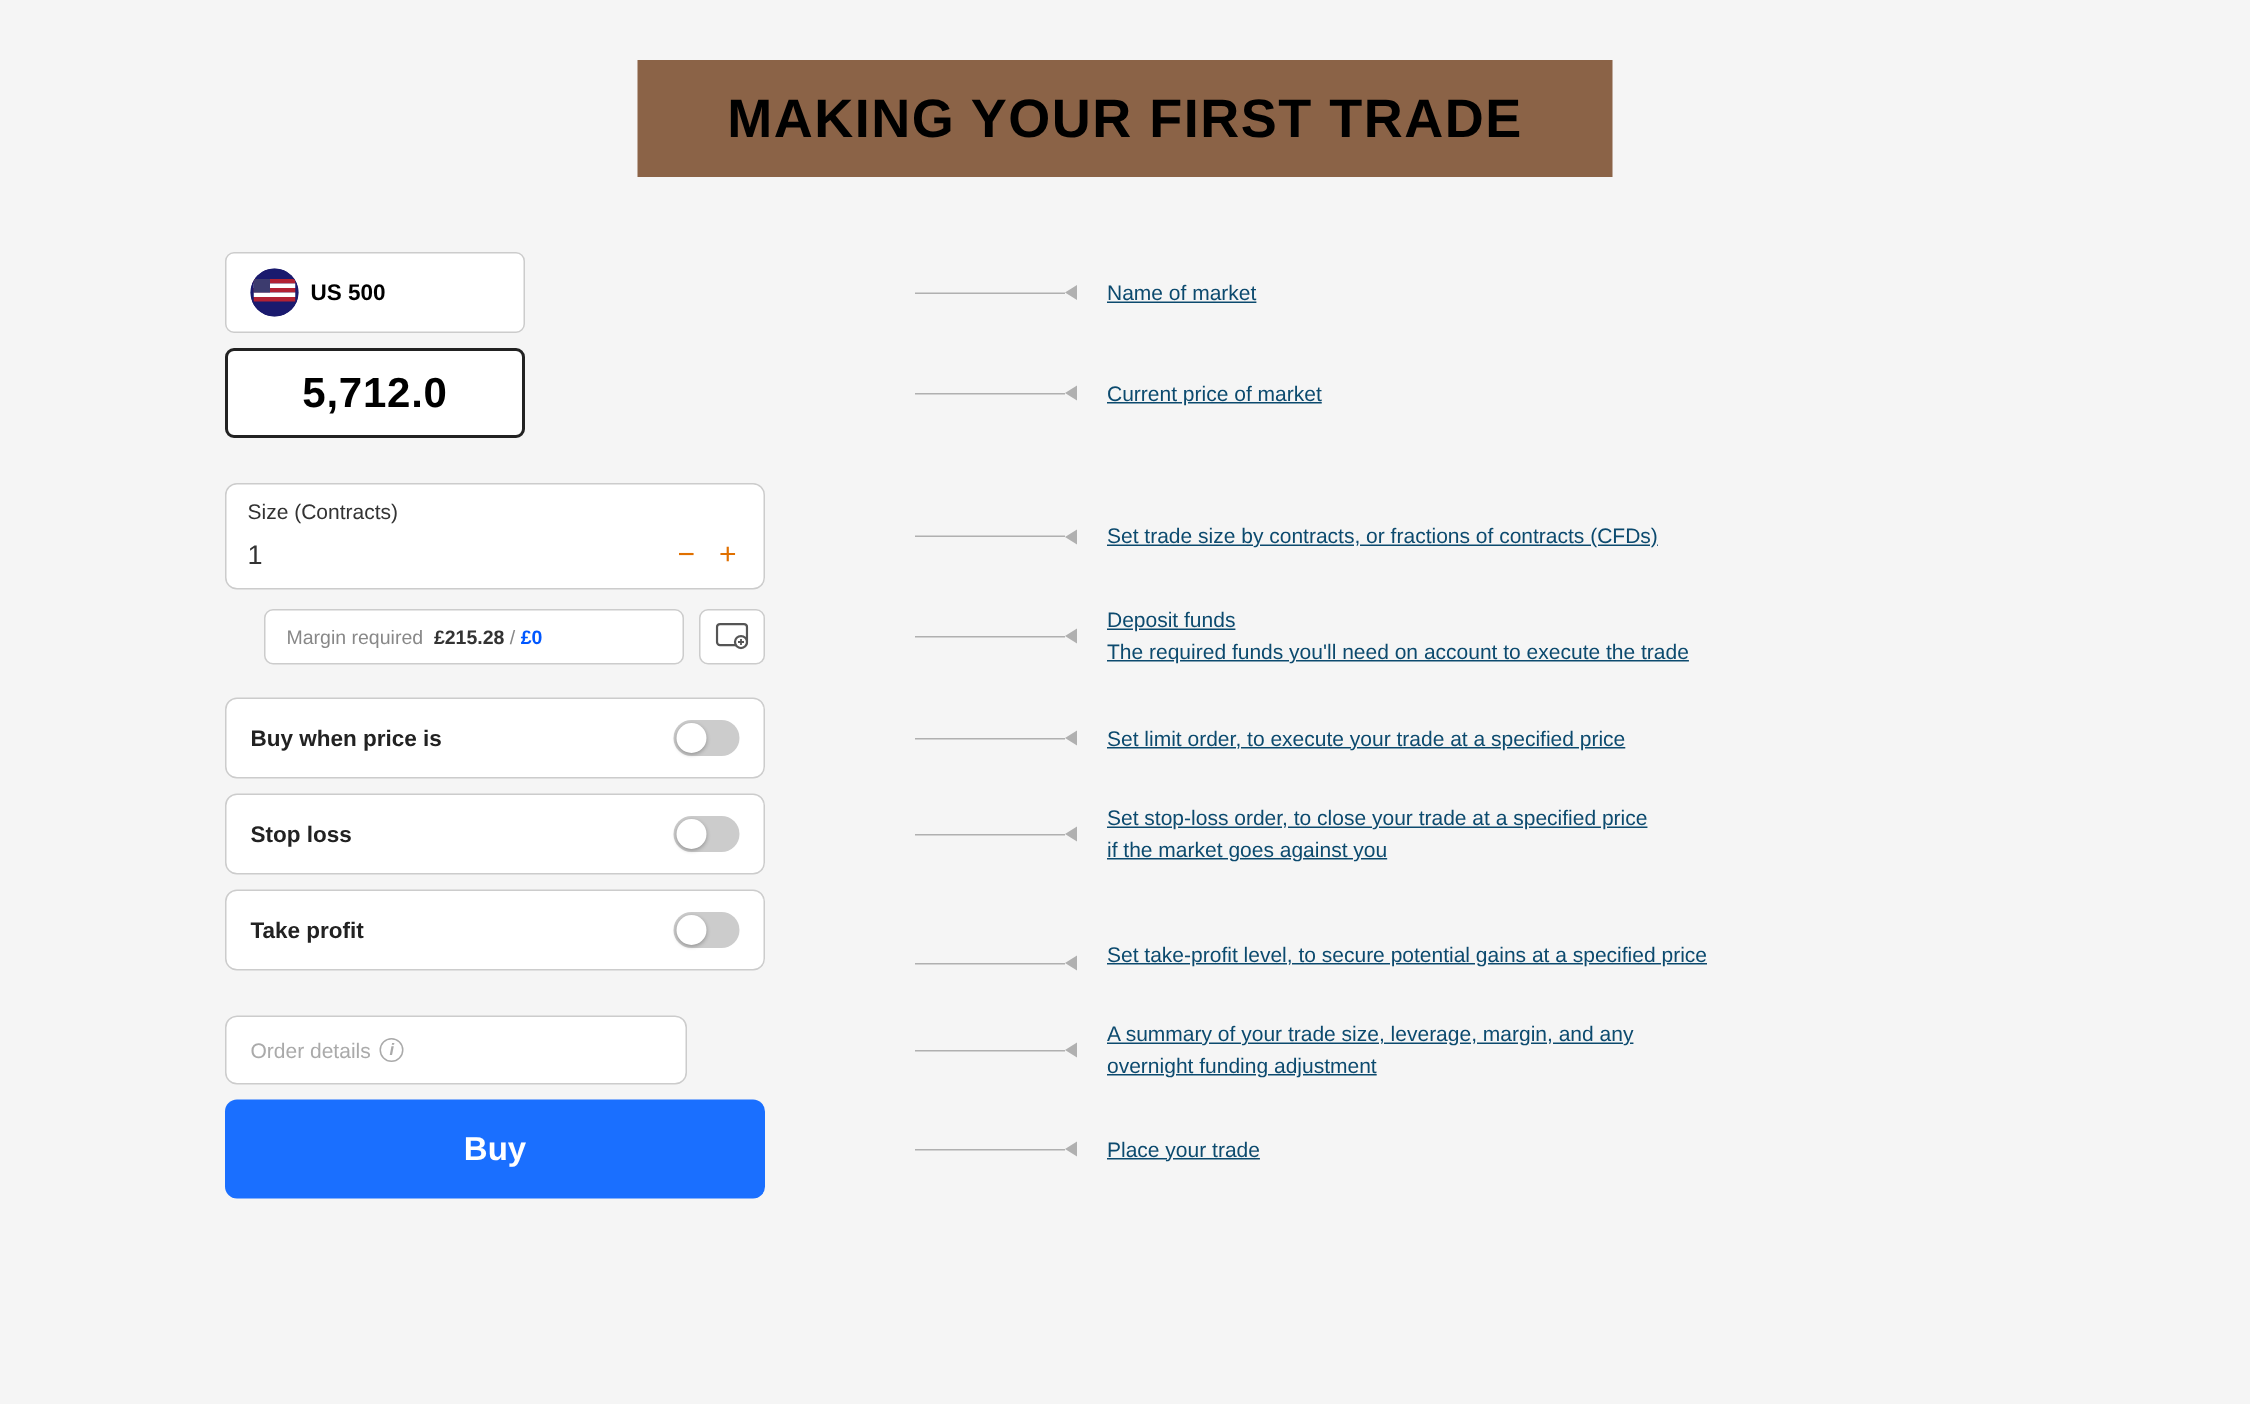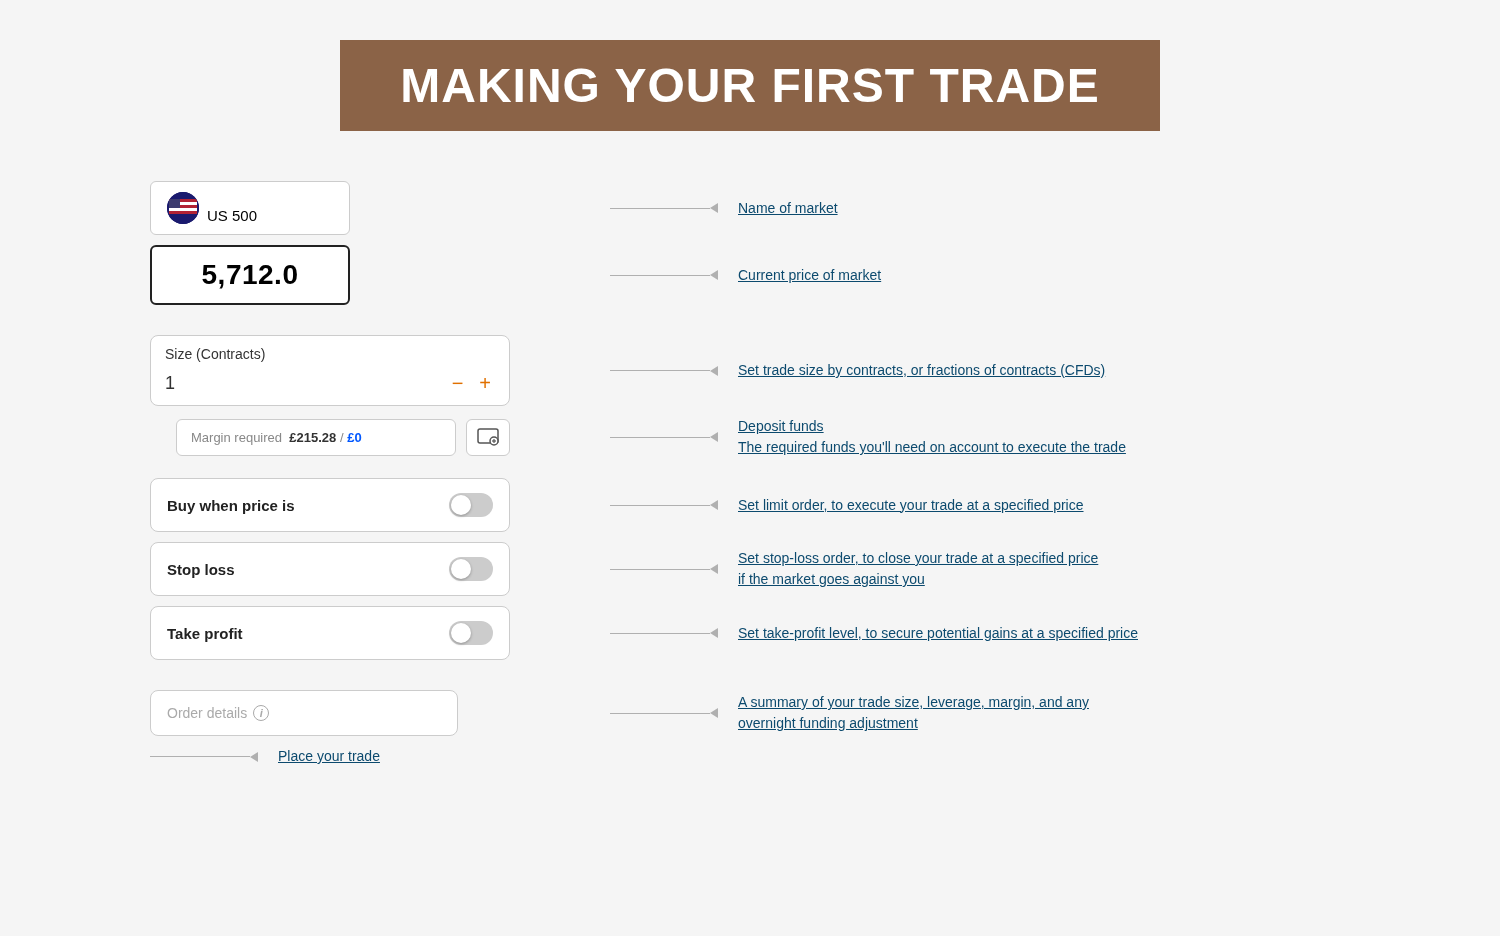--- a/index.html
+++ b/index.html
@@ -13,46 +13,46 @@
       padding: 40px 20px;
     }
 
     .page-title-wrapper {
       background: #8B6347;
       padding: 18px 60px;
       margin-bottom: 50px;
     }
 
     .page-title {
-      color: #ffffff;
-      font-size: 48px;
+      color: #000000;
+      font-size: 36px;
       font-weight: 900;
       letter-spacing: 1px;
       text-transform: uppercase;
     }
 
     .main-layout {
       display: flex;
       flex-direction: row;
       width: 100%;
       max-width: 1200px;
       gap: 0;
     }
 
     
     .market-name-box {
       display: flex;
-      align-items: flex-end;
+      align-items: center;
       gap: 8px;
       border: 1.5px solid #ccc;
       border-radius: 6px;
       padding: 10px 16px;
       background: white;
       width: 200px;
-      font-weight: 400;
+      font-weight: 700;
       font-size: 15px;
     }
 
     .market-icon {
       width: 32px;
       height: 32px;
       border-radius: 50%;
       background: #1a1a6e;
       display: flex;
       align-items: center;
@@ -391,21 +391,21 @@
       <div class="connector">
         <div class="connector-line"></div>
         <div class="arrow-tip"></div>
       </div>
       <div class="right-desc">
         <span>Set stop-loss order, to close your trade at a specified price</span><br>
         <span>if the market goes against you</span>
       </div>
     </div>
 
-    <div class="layout-row" style="margin-bottom:30px;">
+    <div class="layout-row" style="margin-bottom:30px;align-items:flex-end;">
       <div class="left-item">
         <div class="toggle-row">
           <span class="toggle-label">Take profit</span>
           <div class="toggle-switch"></div>
         </div>
       </div>
       <div class="connector">
         <div class="connector-line"></div>
         <div class="arrow-tip"></div>
       </div>
@@ -423,20 +423,23 @@
         <div class="connector-line"></div>
         <div class="arrow-tip"></div>
       </div>
       <div class="right-desc">
         <span>A summary of your trade size, leverage, margin, and any</span><br>
         <span>overnight funding adjustment</span>
       </div>
     </div>
 
     <div class="layout-row">
+      <div class="left-item">
+        <button class="buy-btn">Buy</button>
+      </div>
       <div class="connector">
         <div class="connector-line"></div>
         <div class="arrow-tip"></div>
       </div>
       <div class="right-desc">Place your trade</div>
     </div>
 
   </div>
 </div>
 

